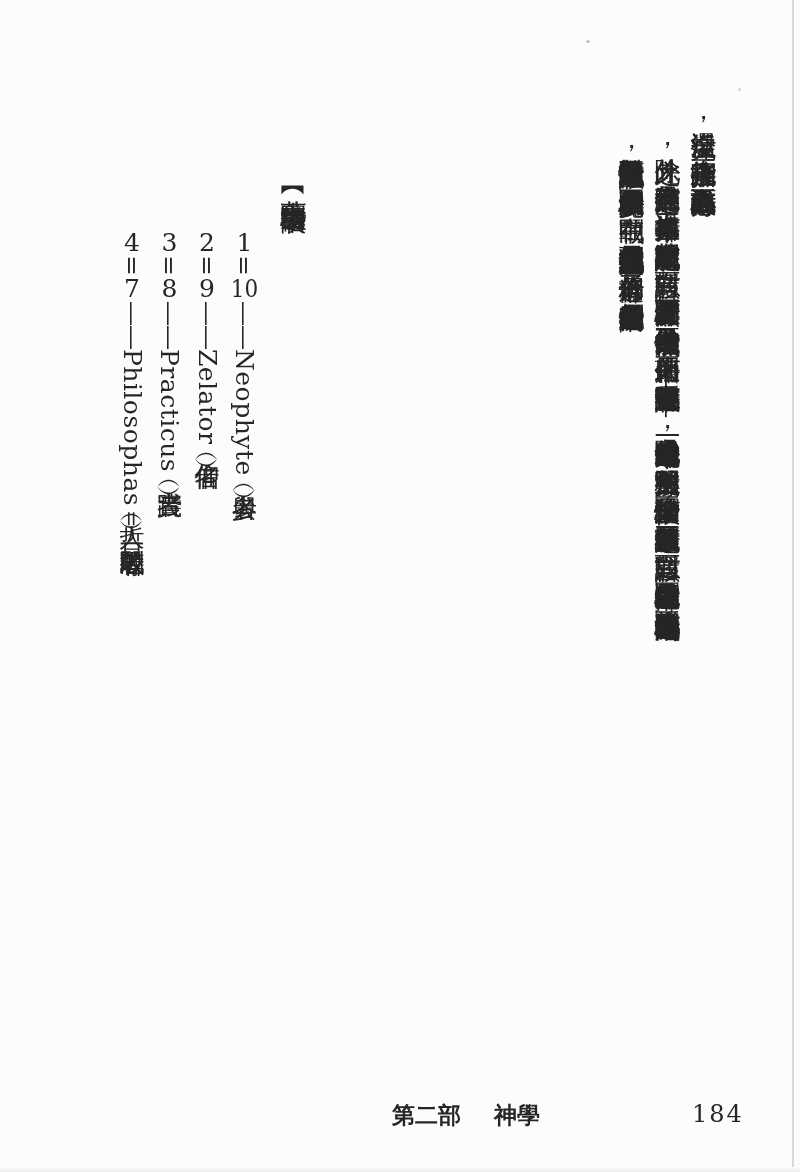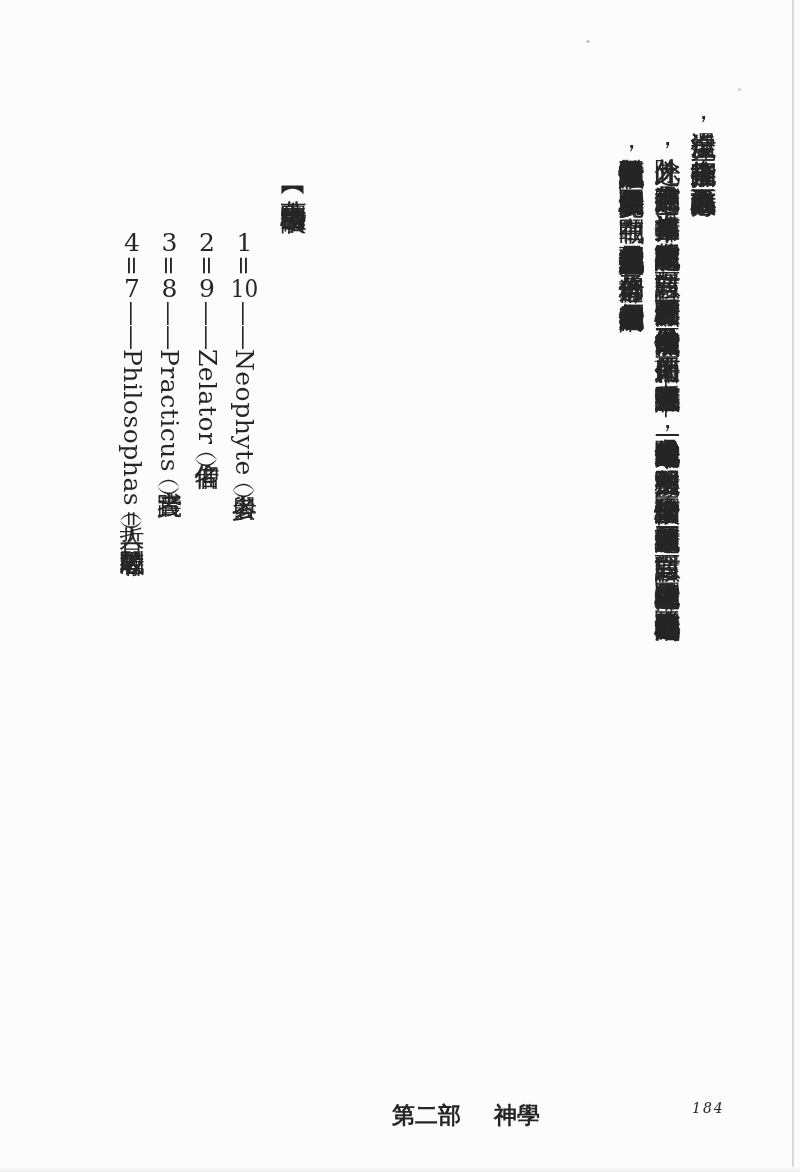--- a/index.html
+++ b/index.html
@@ -34,21 +34,21 @@
   .rank-item{margin:0;}
   .tcy{text-combine-upright:all;}
   .rank-latin{letter-spacing:0.5px;}
   .rank-dash{letter-spacing:-1px;}
 
   .footer{position:absolute;left:0;top:1094px;width:800px;height:40px;}
   .footer span{position:absolute;white-space:nowrap;}
   .footer-part{left:392px;top:6px;font-size:23px;font-weight:600;}
   .footer-subject{left:474px;top:6px;font-size:23px;font-weight:600;margin-left:20px;}
   .footer-series{left:542px;top:9px;font-size:18px;letter-spacing:2.5px;}
-  .footer-pagenum{left:692px;top:6px;font-size:14px;letter-spacing:2px;font-variant-numeric:oldstyle-nums;font-style:italic;}
+  .footer-pagenum{left:692px;top:6px;font-size:24px;letter-spacing:2px;font-variant-numeric:oldstyle-nums;}
 
   
   .scan-edge-right{position:absolute;left:792px;top:0;width:2px;height:1172px;background:#d8d8d8;}
   .scan-edge-bottom{position:absolute;left:0;bottom:0;width:100%;height:5px;background:linear-gradient(#fcfcfc,#ececec);}
   .speck{position:absolute;border-radius:50%;}
   .speck-1{left:586px;top:40px;width:4px;height:3px;background:#c6c6c6;}
   .speck-2{left:738px;top:88px;width:3px;height:3px;background:#cfcfcf;}
 </style>
 </head>
 <body>

